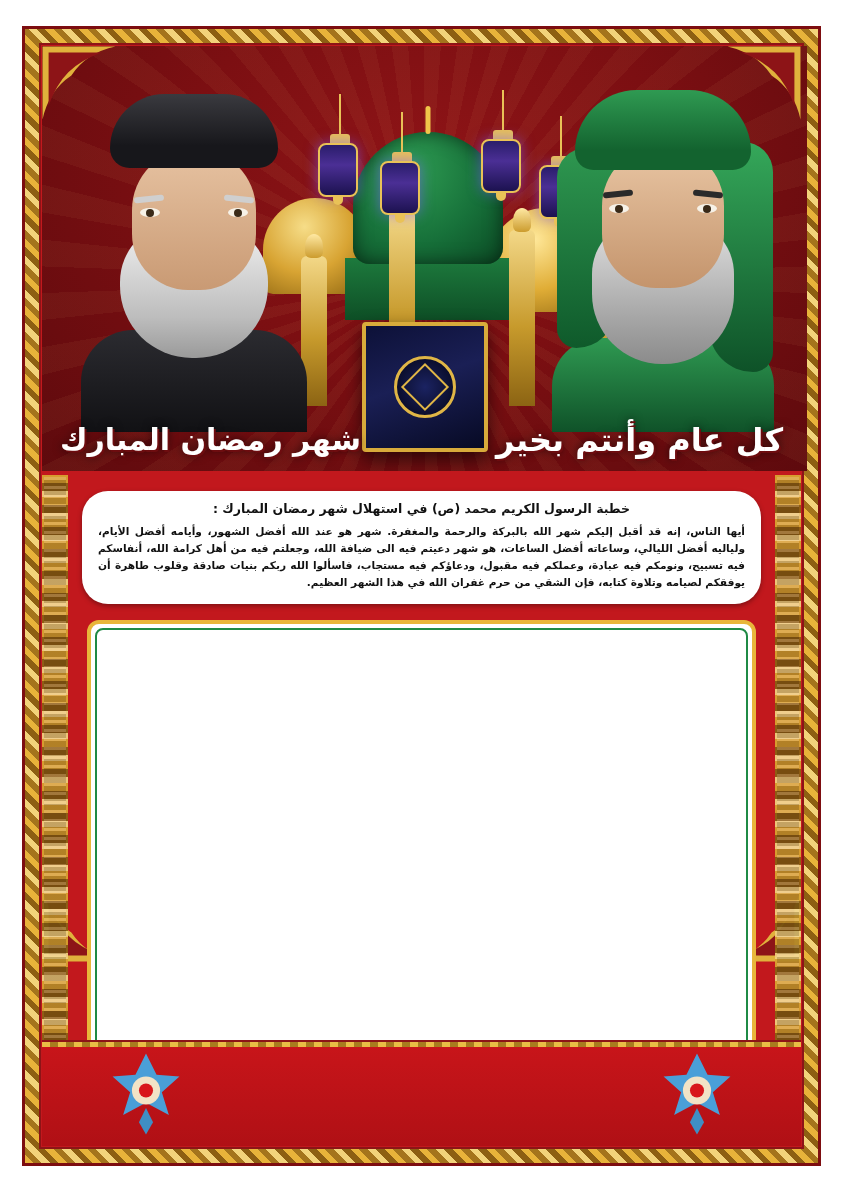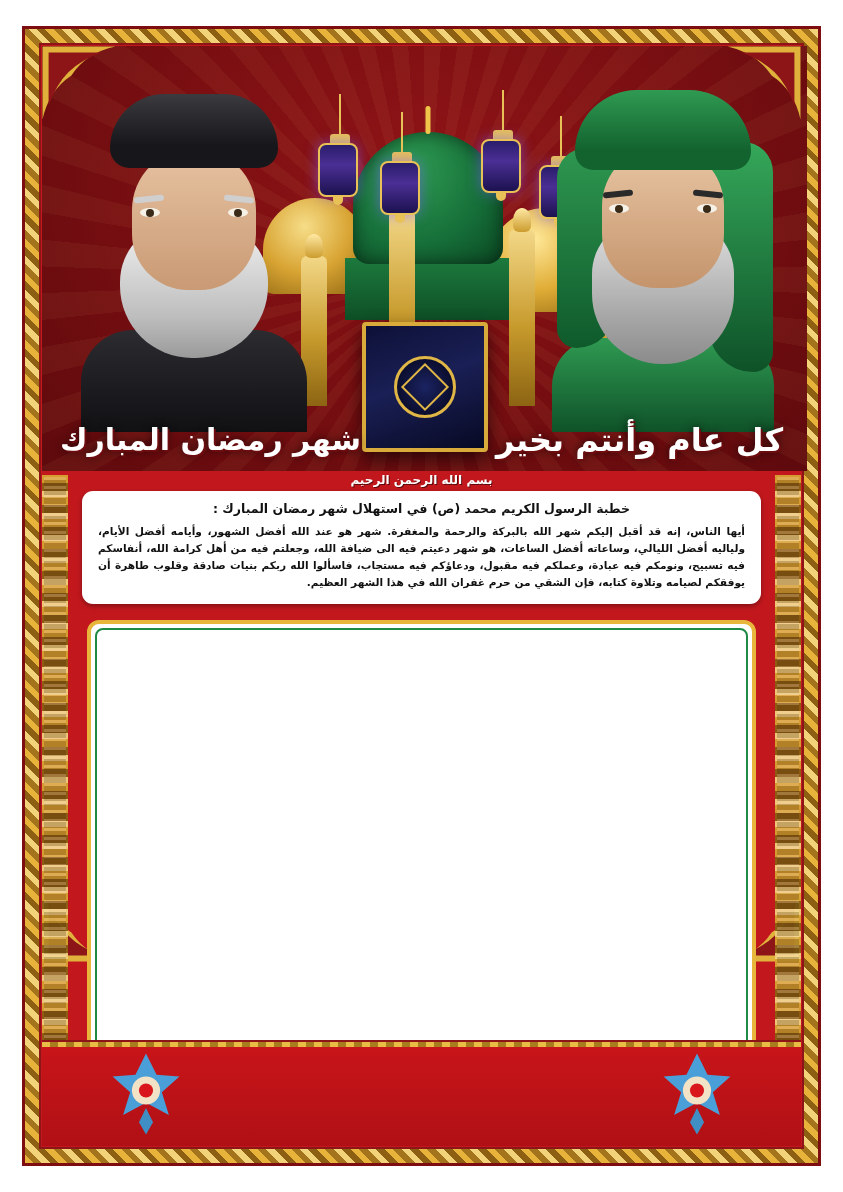--- a/index.html
+++ b/index.html
@@ -276,21 +276,21 @@
     font-weight:bold;
     text-shadow:1px 1px 0 #5d0a0d;
   }
 
   
   .khutba{
     position:absolute;
     left:57px;right:57px;
     top:462px;
     background:#ffffff;
-    border-radius:11px;
+    border-radius:26px;
     padding:10px 16px 12px;
     box-sizing:border-box;
     box-shadow:0 2px 5px rgba(0,0,0,.35);
   }
   .khutba h1{
     margin:0 0 7px;
     font-size:12.5px;
     text-align:center;
     color:#111;
     font-weight:bold;
@@ -460,21 +460,20 @@
         </svg>
     </div>
 
     <div class="rail l">
         <div class="rail-pattern"></div>
       </div>
     <div class="rail r">
         <div class="rail-pattern"></div>
       </div>
 
-    <div class="basmala">بسم الله الرحمن الرحيم</div>
 
     <div class="khutba">
       <h1>خطبة الرسول الكريم محمد (ص) في استهلال شهر رمضان المبارك :</h1>
       <p>أيها الناس، إنه قد أقبل إليكم شهر الله بالبركة والرحمة والمغفرة. شهر هو عند الله أفضل الشهور، وأيامه أفضل الأيام، ولياليه أفضل الليالي، وساعاته أفضل الساعات، هو شهر دعيتم فيه الى ضيافة الله، وجعلتم فيه من أهل كرامة الله، أنفاسكم فيه تسبيح، ونومكم فيه عبادة، وعملكم فيه مقبول، ودعاؤكم فيه مستجاب، فاسألوا الله ربكم بنيات صادقة وقلوب طاهرة أن يوفقكم لصيامه وتلاوة كتابه، فإن الشقي من حرم غفران الله في هذا الشهر العظيم.</p>
     </div>
 
     <div class="content-box">
       <div class="inner-rule"></div>
     </div>
 

